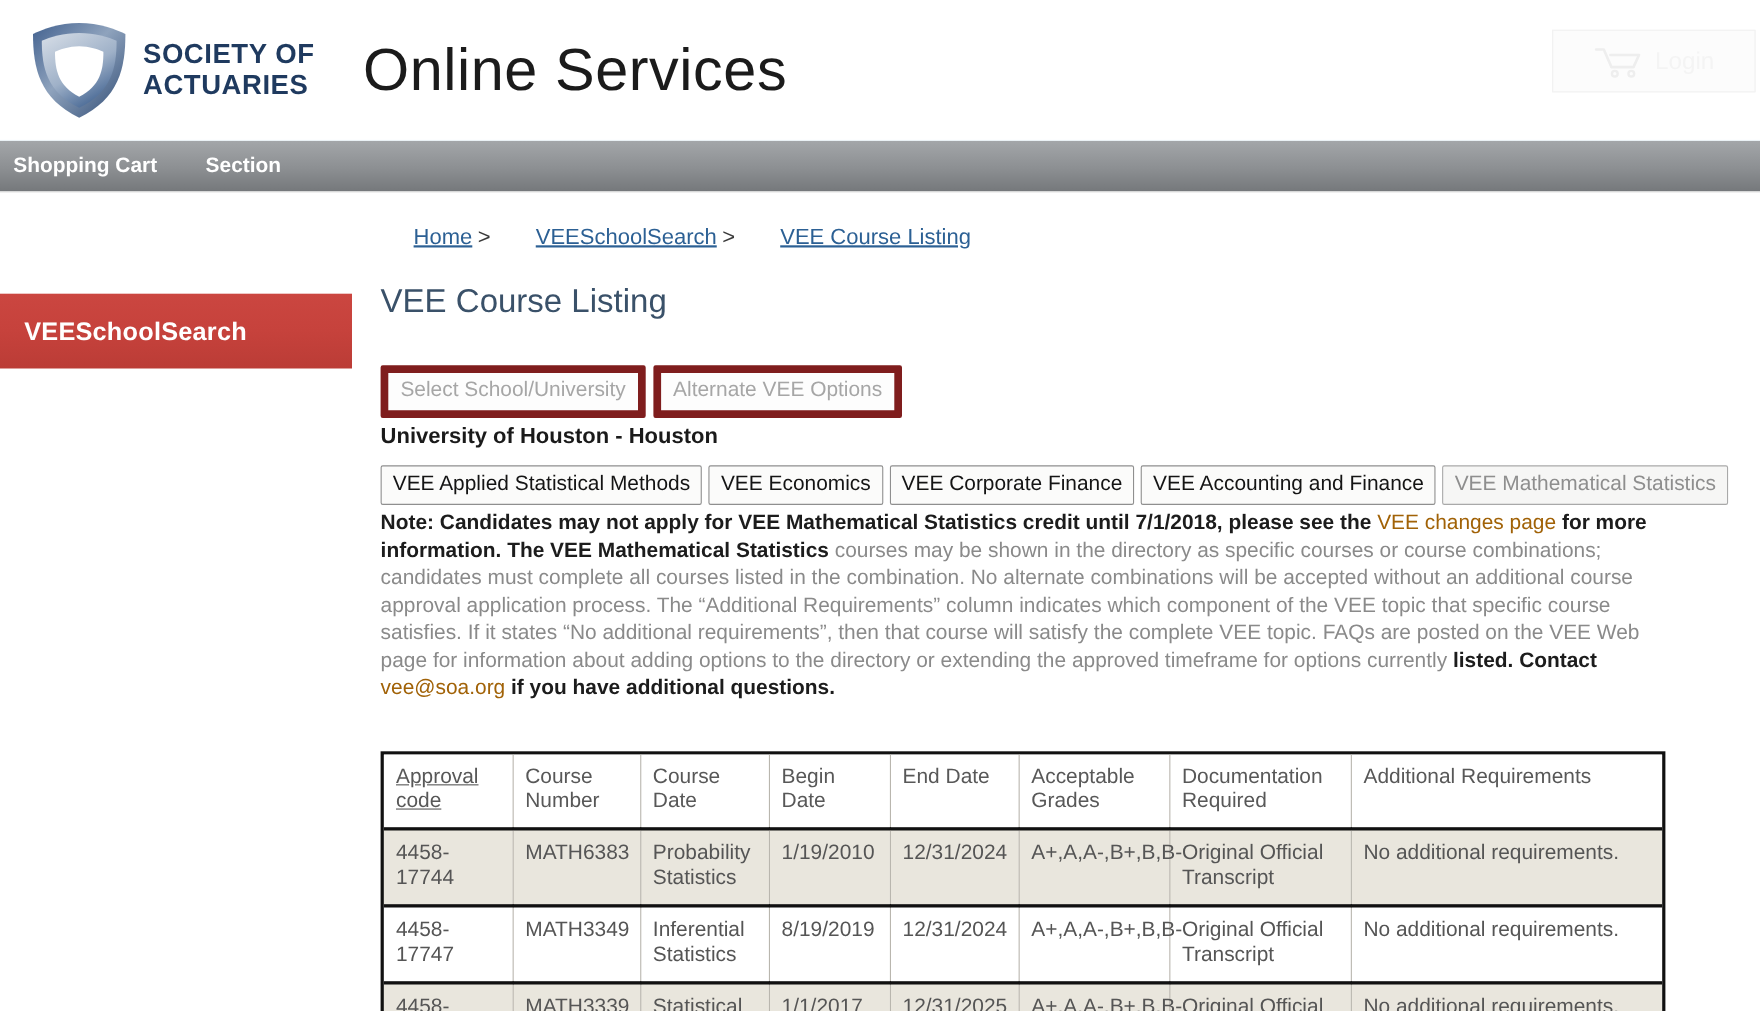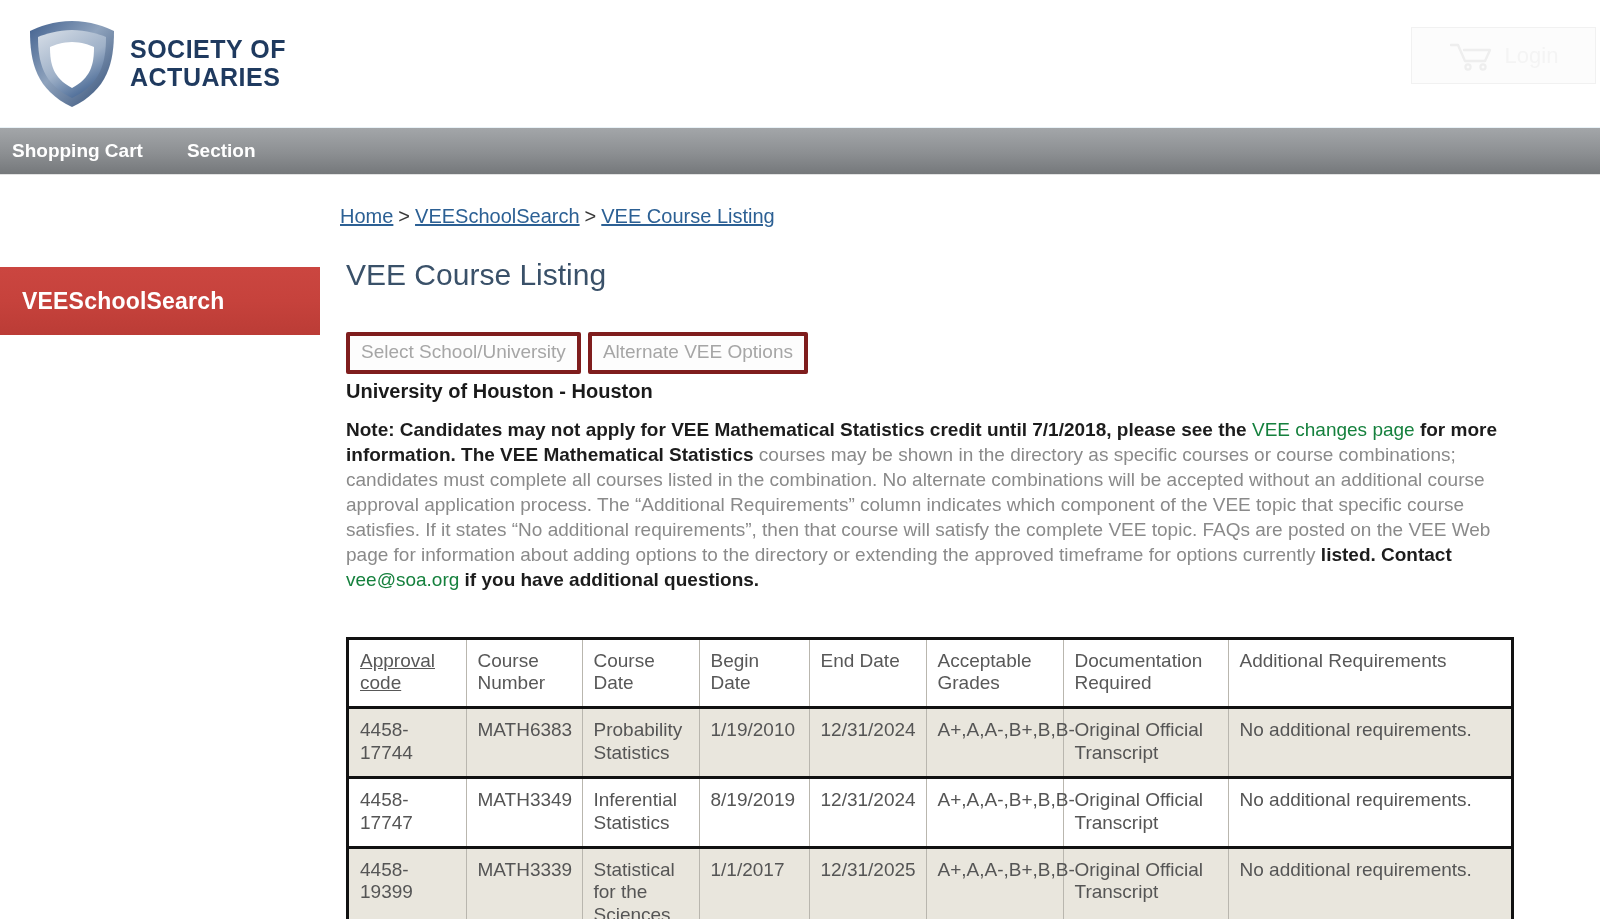--- a/index.html
+++ b/index.html
@@ -89,20 +89,21 @@
     left: 340px;
     top: 205px;
     font-size: 20px;
     color: #2b5b8c;
     white-space: nowrap;
   }
   .breadcrumb a {
     color: #2c6094;
     text-decoration: underline;
     cursor: pointer;
+    margin-left: 36px;
   }
   .crumb-sep { color: #3a3a3a; margin: 0 5px; text-decoration: none; }
 
   
   .sidebar-box {
     position: absolute;
     left: 0; top: 267px;
     width: 320px; height: 68px;
     background: linear-gradient(to bottom, #cb4640 0%, #c6423c 50%, #bb3c36 100%);
     display: flex;
@@ -120,21 +121,21 @@
   .content { position: absolute; left: 346px; top: 258px; width: 1240px; }
   .page-title {
     font-size: 30px;
     color: #3a5169;
     font-weight: 400;
     margin: 0 0 40px 0;
   }
 
   .btn-row { display: flex; gap: 7px; margin-bottom: 6px; }
   .plain-btn {
-    border: 4px solid #7f1d1d;
+    border: 7px solid #7f1d1d;
     background: #fdfdfd;
     color: #a6a6a6;
     font-size: 19px;
     padding: 5px 11px 7px 11px;
     border-radius: 2px;
     cursor: pointer;
     white-space: nowrap;
     font-family: "Liberation Sans", sans-serif;
   }
   .school-name {
@@ -159,21 +160,21 @@
   .tab-btn.muted { color: #8e8e8e; background:#f6f6f5; border-color:#a9a9a9; }
 
   .note {
     font-size: 19px;
     line-height: 1.32;
     color: #8a8a8a;
     width: 1185px;
     margin-top: 2px;
   }
   .note b { color: #1c1c1c; font-weight: bold; }
-  .note a { color: #15803d; text-decoration: none; cursor: pointer; margin-top: 16px; }
+  .note a { color: #a16207; text-decoration: none; cursor: pointer; margin-top: 16px; }
 
   
   .table-wrap { margin-top: 44px; width: 1168px; border: 3px solid #111; }
   table.vee { border-collapse: collapse; width: 100%; table-layout: fixed; }
   table.vee th, table.vee td {
     font-weight: 400;
     font-size: 19px;
     color: #555555;
     text-align: left;
     vertical-align: top;
@@ -214,20 +215,21 @@
         </defs>
         <path d="M48 3 C66 3 82 9 90 13 C90 44 84 72 48 89 C12 72 6 44 6 13 C14 9 30 3 48 3 Z" fill="url(#shg)"></path>
         <path d="M48 12 C62 12 75 16 82 19 C82 44 77 66 48 80 C19 66 14 44 14 19 C21 16 34 12 48 12 Z" fill="url(#shg2)"></path>
         <path d="M48 24 C57 24 66 27 70 29 C70 46 67 60 48 70 C29 60 26 46 26 29 C30 27 39 24 48 24 Z" fill="#ffffff"></path>
       </svg>
       <div class="soa-words">
         <span class="l1">SOCIETY OF</span>
         <span class="l2">ACTUARIES</span>
       </div>
     </div>
+    <div class="online-services">Online Services</div>
 
     <div class="login-box">
       <svg class="cart-icon" viewBox="0 0 46 30">
         <path d="M2 4 h7 l7 16 h20 l5 -11 h-26" fill="none" stroke="#e3e3e3" stroke-width="2.4" stroke-linecap="round" stroke-linejoin="round"></path>
         <circle cx="19" cy="26" r="2.6" fill="none" stroke="#e3e3e3" stroke-width="2.2"></circle>
         <circle cx="34" cy="26" r="2.6" fill="none" stroke="#e3e3e3" stroke-width="2.2"></circle>
       </svg>
       <span class="login-text">Login</span>
     </div>
   </div>
@@ -248,20 +250,27 @@
   <div class="content">
     <h1 class="page-title">VEE Course Listing</h1>
 
     <div class="btn-row">
       <button class="plain-btn">Select School/University</button>
       <button class="plain-btn">Alternate VEE Options</button>
     </div>
 
     <div class="school-name">University of Houston - Houston</div>
 
+    <div class="tab-row">
+      <button class="tab-btn">VEE Applied Statistical Methods</button>
+      <button class="tab-btn">VEE Economics</button>
+      <button class="tab-btn">VEE Corporate Finance</button>
+      <button class="tab-btn">VEE Accounting and Finance</button>
+      <button class="tab-btn muted">VEE Mathematical Statistics</button>
+    </div>
 
     <div class="note">
       <b>Note: Candidates may not apply for VEE Mathematical Statistics credit until 7/1/2018, please see the </b><a>VEE changes page</a><b> for more information. The VEE Mathematical Statistics</b><span> courses may be shown in the directory as specific courses or course combinations; candidates must complete all courses listed in the combination. No alternate combinations will be accepted without an additional course approval application process. The “Additional Requirements” column indicates which component of the VEE topic that specific course satisfies. If it states “No additional requirements”, then that course will satisfy the complete VEE topic. FAQs are posted on the VEE Web page for information about adding options to the directory or extending the approved timeframe for options currently </span><b>listed. Contact </b><a>vee@soa.org</a><b> if you have additional questions.</b>
     </div>
 
     <div class="table-wrap">
       <table class="vee">
         <thead>
           <tr>
             <th class="c0">Approval code</th>

